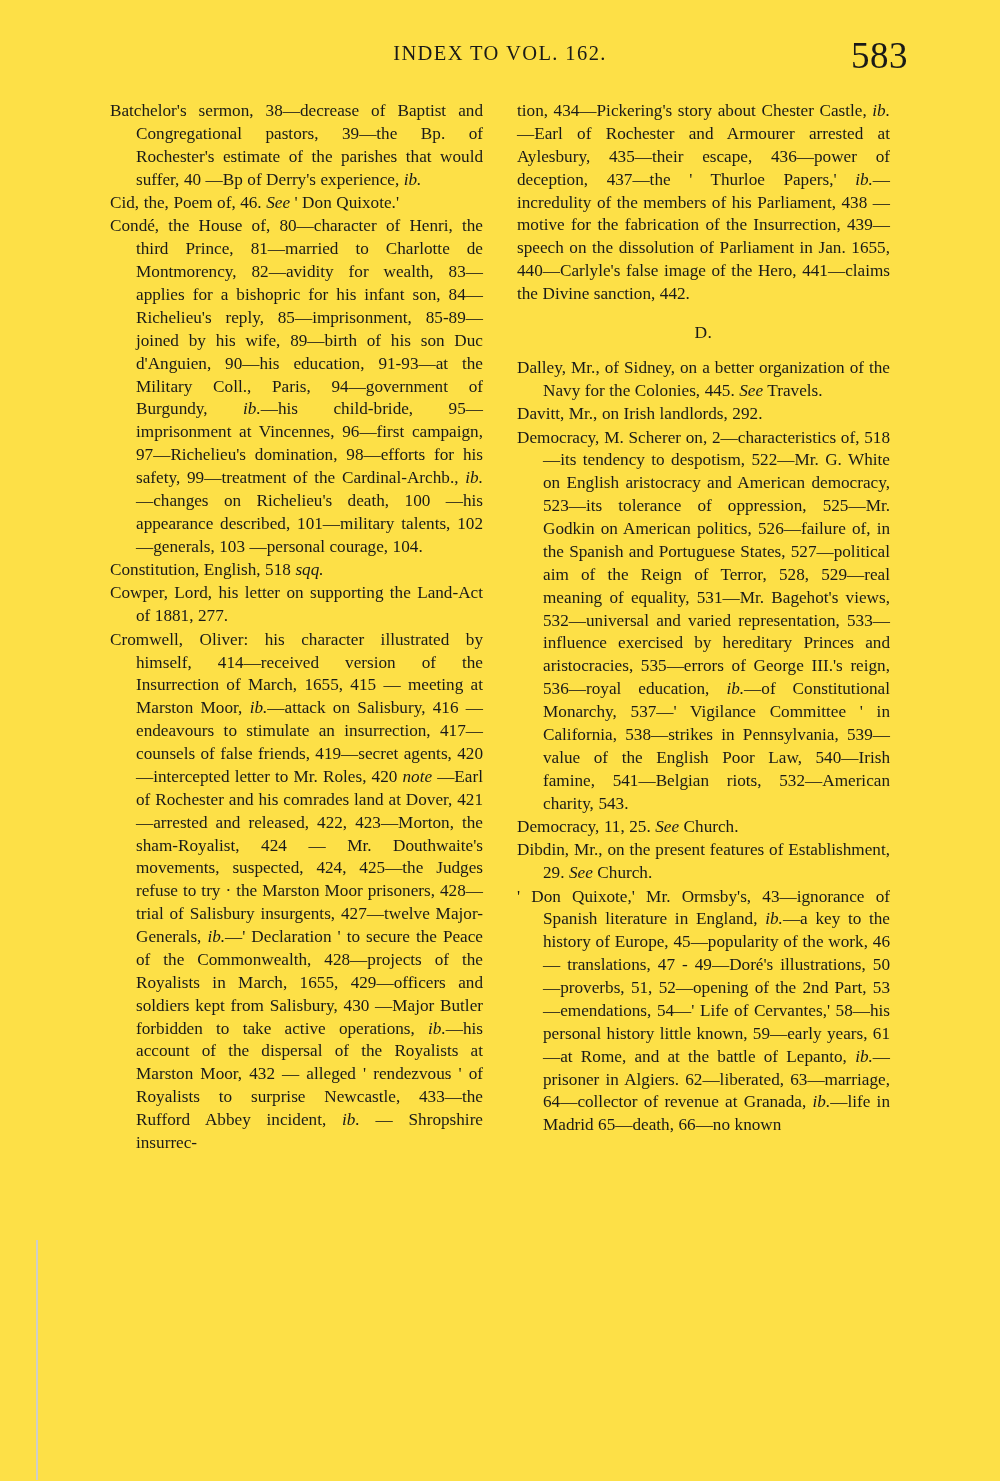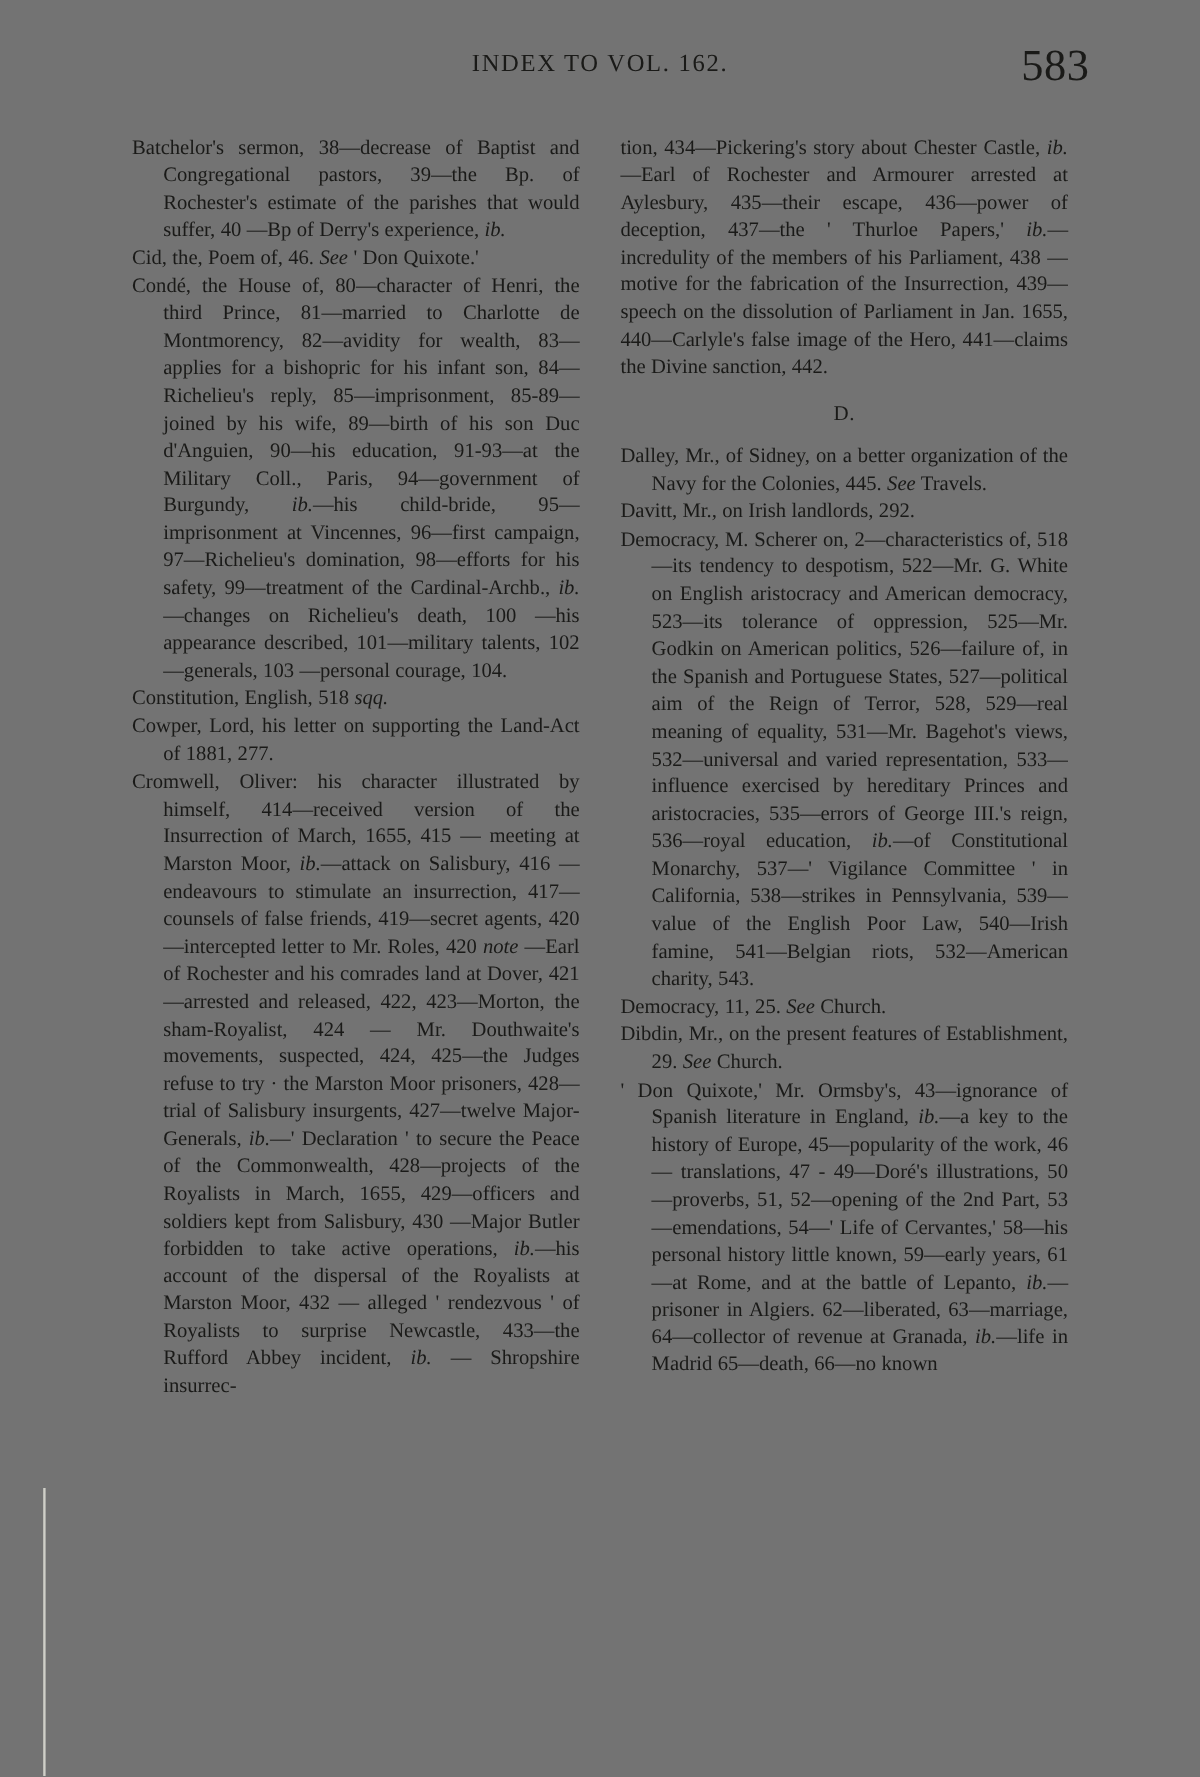--- a/index.html
+++ b/index.html
@@ -13,21 +13,21 @@
     font-family: "Liberation Serif", serif;
     color: #1a1a18;
     position: relative;
     overflow: hidden;
   }
   .page {
     position: absolute;
     top: 0; left: 0;
     width: 1000px;
     height: 1481px;
-    background: #737373;
+    background: #fde047;
   }
   
   .scan-edge {
     position: absolute;
     left: 36px;
     top: 1240px;
     width: 2px;
     height: 240px;
     background: #cfcfc8;
   }
@@ -50,21 +50,21 @@
   }
   .header-pageno {
     position: absolute;
     right: -18px;
     top: -4px;
     font-size: 37px;
     letter-spacing: 0.5px;
   }
   .columns {
     position: absolute;
-    top: 112px;
+    top: 100px;
     left: 110px;
     width: 780px;
     display: flex;
     gap: 34px;
   }
   .col {
     width: 373px;
   }
   .entry {
     font-size: 17.2px;

